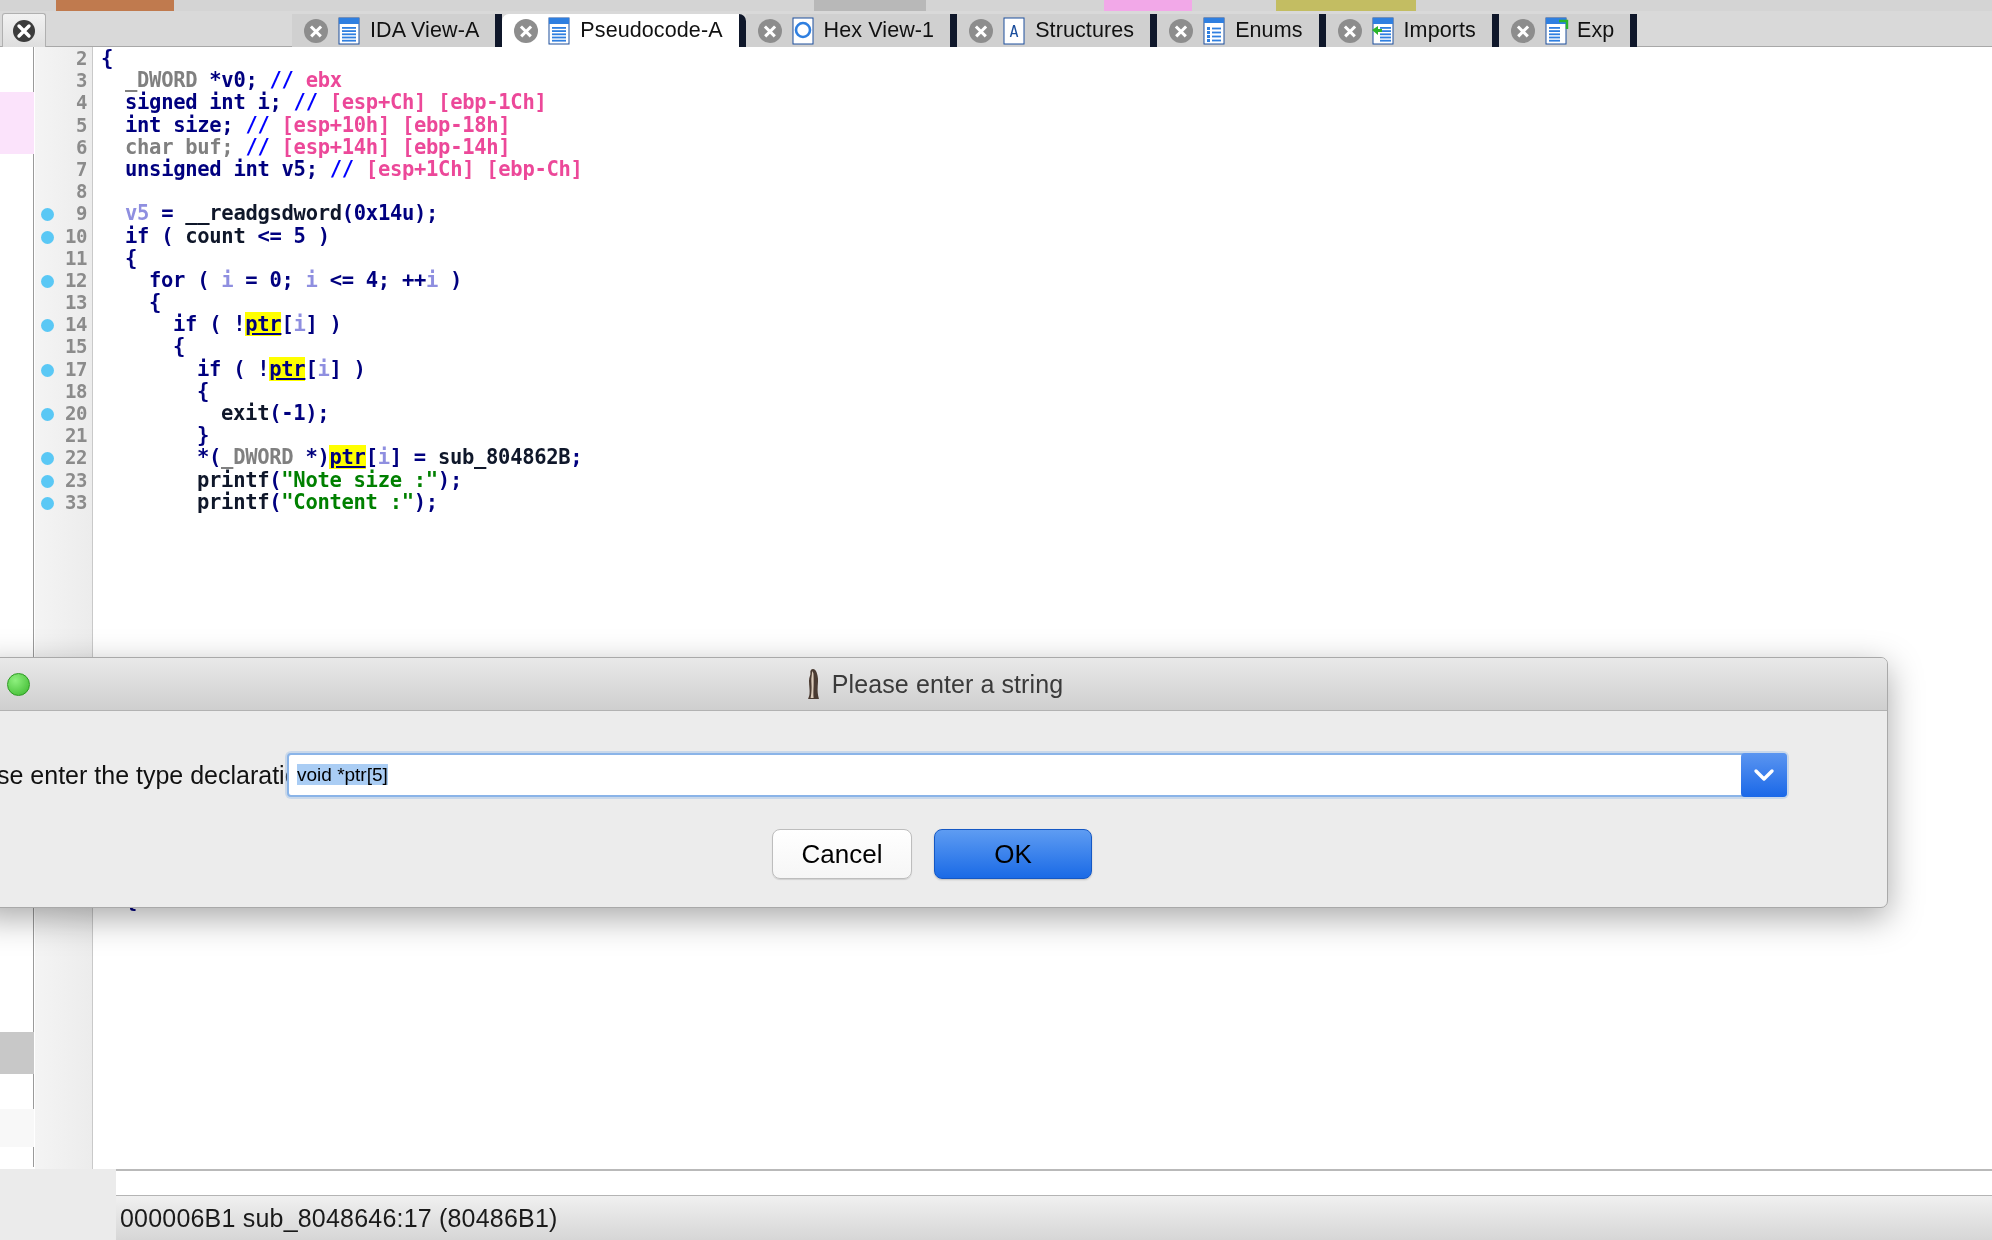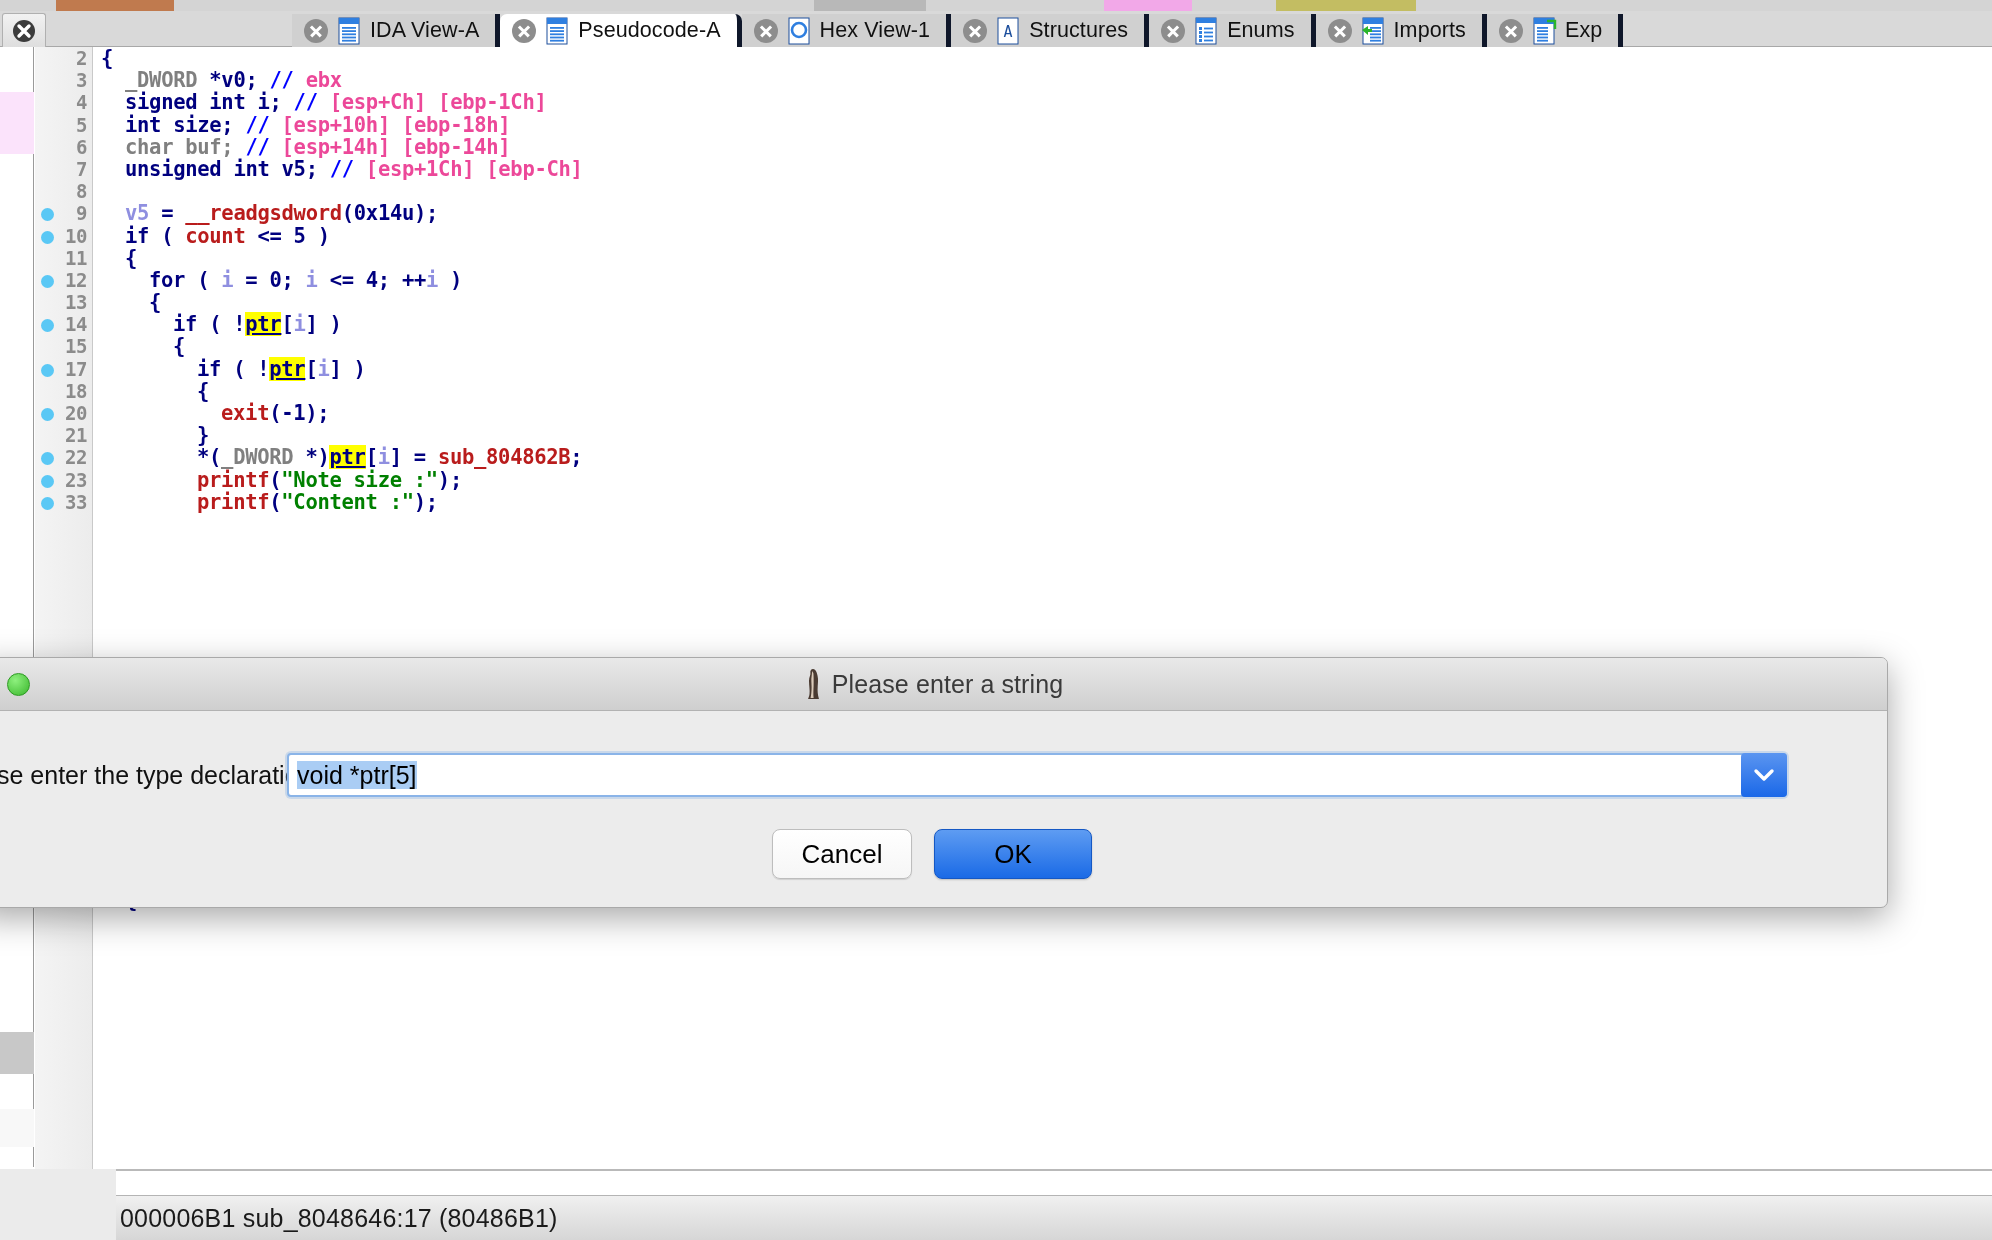--- a/index.html
+++ b/index.html
@@ -27,21 +27,21 @@
     width:44px; height:34px; margin-left:2px;
     background:linear-gradient(#f2f2f2,#dedede);
     border:1px solid #b0b0b0; border-bottom:none;
     border-radius:3px 3px 0 0;
     display:flex; align-items:center; justify-content:center;
   }
   .tab {
     height:33px; padding:0 16px 0 12px; margin-right:0px;
     display:flex; align-items:center; gap:8px;
     background:#d0d0d0;
-    border-right:5px solid #0f172a;
+    border-right:7px solid #0f172a;
     font-size:21px; color:#111; white-space:nowrap;
   }
   .tab.active { background:#ffffff; border-radius:7px 7px 0 0; }
   .tab .tablabel { font-size:21.5px; letter-spacing:0.1px; }
   .xicon { width:24px; height:24px; border-radius:50%; background:#8d8d8d; position:relative; flex:none; }
   .xicon::before, .xicon::after {
     content:""; position:absolute; left:5px; top:11px; width:14px; height:2.6px;
     background:#fff; transform:rotate(45deg);
   }
   .xicon::after { transform:rotate(-45deg); }
@@ -79,21 +79,21 @@
     position:absolute; left:66px; top:0;
     font-family:"DejaVu Sans Mono","Liberation Mono",monospace;
     font-size:20.5px; font-weight:bold; letter-spacing:-0.3px;
   }
   
   .kw   { color:#00007f; }   
   .typ  { color:#808080; }   
   .cmt  { color:#0000ff; }   
   .reg  { color:#ec4899; }   
   .loc  { color:#8f8fe0; }   
-  .fn   { color:#b91c1c; }   
+  .fn   { color:#0f172a; }   
   .str  { color:#008000; }
   .hl   { background:#ffff00; color:#00007f; text-decoration:underline; }
 
   
   .statusbar {
     position:absolute; left:116px; top:1195px; width:1876px; height:45px;
     background:linear-gradient(#f0f0f0,#d6d6d6);
     border-top:1px solid #b4b4b4;
     display:flex; align-items:center;
   }
@@ -136,21 +136,21 @@
   .fieldlabel { font-size:25px; color:#111; white-space:nowrap; padding-left:20px; }
   .inputwrap {
     position:absolute; left:310px; top:42px; width:1500px; height:44px;
     background:#ffffff;
     border:2px solid #8ab4e8;
     border-radius:4px;
     display:flex; align-items:center;
     box-shadow:0 0 0 2px rgba(138,180,232,0.35);
   }
   .inputtext {
-    font-size:25px; color:#000; padding-left:8px;
+    font-size:19px; color:#000; padding-left:8px;
     font-family:"Liberation Sans", sans-serif;
   }
   .inputtext .sel { background:#aacdf4; }
   .dropbtn {
     position:absolute; right:-2px; top:-2px; width:46px; height:44px;
     background:linear-gradient(#5b95f0,#1a68e8);
     border-radius:4px;
     display:flex; align-items:center; justify-content:center;
   }
   .btnrow { position:absolute; left:0; top:118px; width:100%; display:flex; justify-content:center; gap:22px; }

